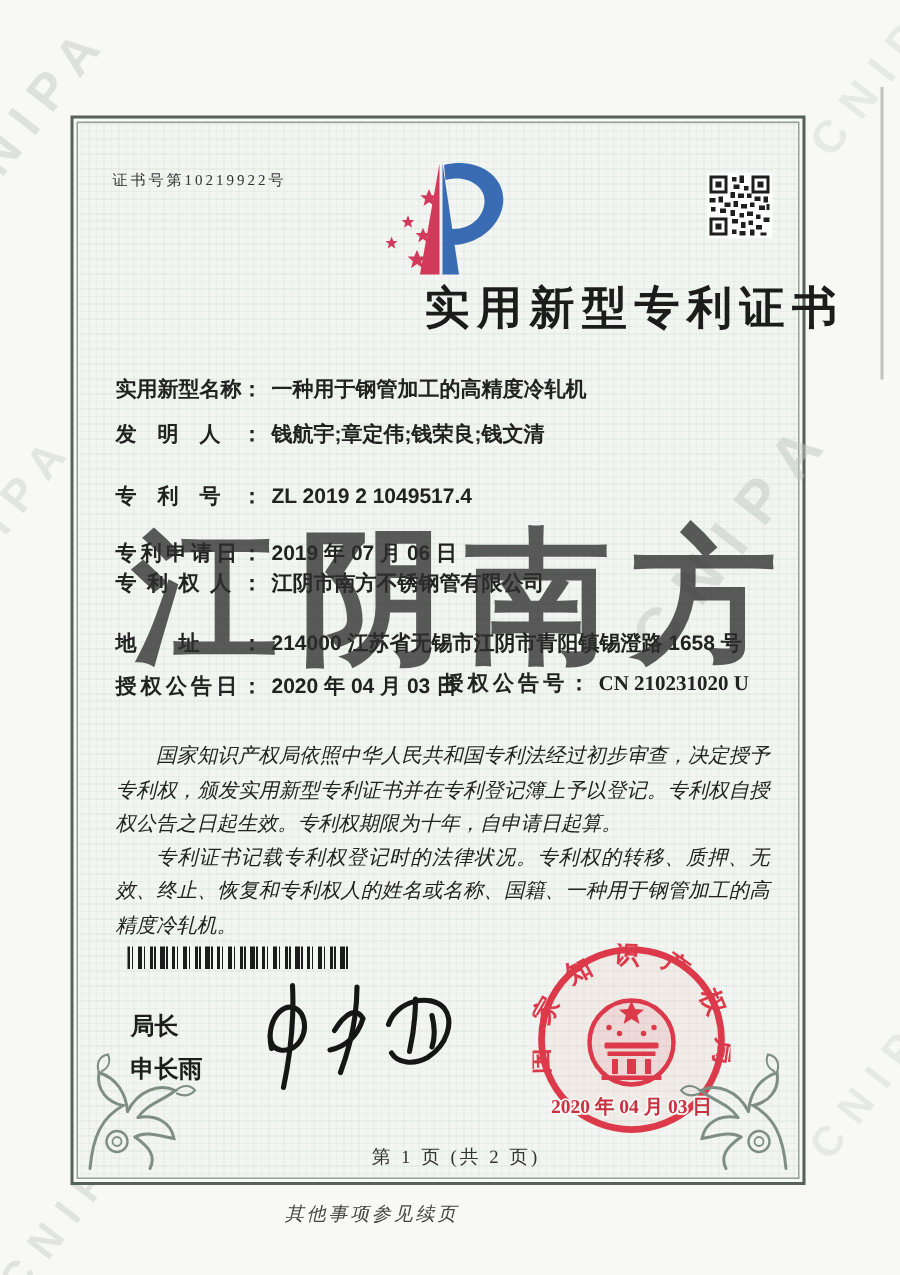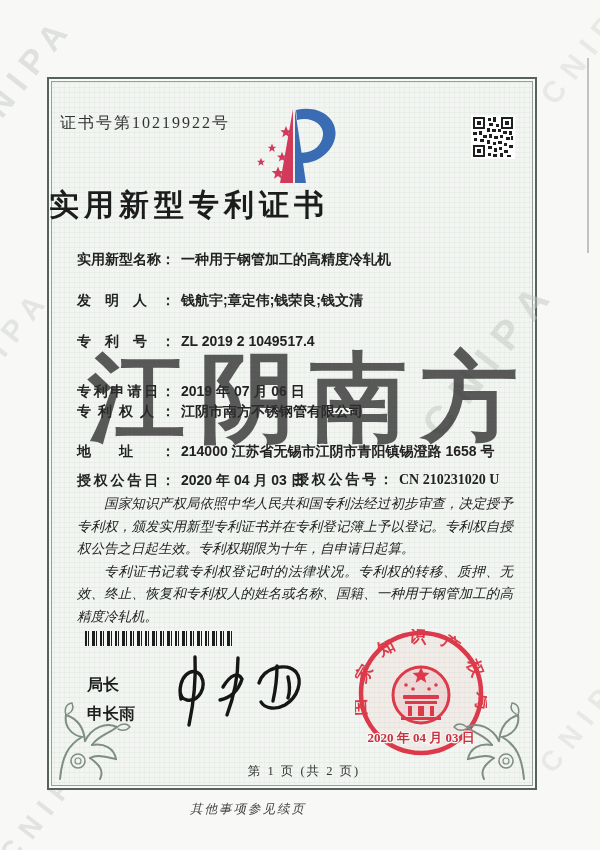--- a/index.html
+++ b/index.html
@@ -20,32 +20,32 @@
 
   
   .cert{position:absolute;left:47px;top:77px;width:490px;height:713px;box-sizing:border-box;
     border:2px solid #57625c;
     box-shadow:inset 0 0 0 2px #f7faf6, inset 0 0 0 3px #93a099;
     background-color:#f2f5f1;
     background-image:
       repeating-linear-gradient(0deg, rgba(150,175,160,.10) 0 1px, transparent 1px 5px),
       repeating-linear-gradient(90deg, rgba(150,175,160,.07) 0 1px, transparent 1px 5px);}
 
-  .cert-no{position:absolute;top:34px;left:11px;font-size:16px;letter-spacing:2px;color:#333;}
+  .cert-no{position:absolute;top:34px;left:26px;font-size:10px;letter-spacing:2px;color:#333;}
 
   .logo{position:absolute;top:28px;left:200px;width:90px;height:84px;}
   .qr{position:absolute;top:36px;right:20px;width:44px;height:44px;}
 
-  .title{position:absolute;top:106px;left:0;width:100%;text-align:left;font-size:30px;
-    font-weight:600;color:#1c1c1c;letter-spacing:5px;}
+  .title{position:absolute;top:106px;left:0;width:100%;text-align:right;font-size:30px;
+    font-weight:600;color:#1c1c1c;letter-spacing:5px;padding-left:28px;}
 
   .fields{position:absolute;top:170px;left:28px;right:22px;
     font-family:"Liberation Sans","DejaVu Sans",sans-serif;font-size:14px;font-weight:600;color:#222;}
   .frow{position:relative;line-height:20px;}
-  .r1{margin-bottom:21px;} .r2{margin-bottom:21px;} .r3{margin-bottom:30px;}
+  .r1{margin-bottom:10px;} .r2{margin-bottom:21px;} .r3{margin-bottom:18px;}
   .r4{margin-bottom:0;} .r5{margin-bottom:20px;} .r6{margin-bottom:9px;}
   .flabel{display:inline-block;width:98px;text-align:justify;text-align-last:justify;vertical-align:top;}
   .fvalue{margin-left:6px;}
   .grant-no-pair{position:absolute;left:218px;top:0;font-family:Liberation Serif, serif;}
 
   .paras{position:absolute;top:414px;left:28px;right:22px;font-size:13.5px;line-height:22.5px;
     color:#222;font-style:italic;font-weight:500;text-align:justify;}
   .paras p{margin:0;text-indent:2em;}
 
   .barcode{position:absolute;top:552px;left:36px;width:148px;height:15px;

